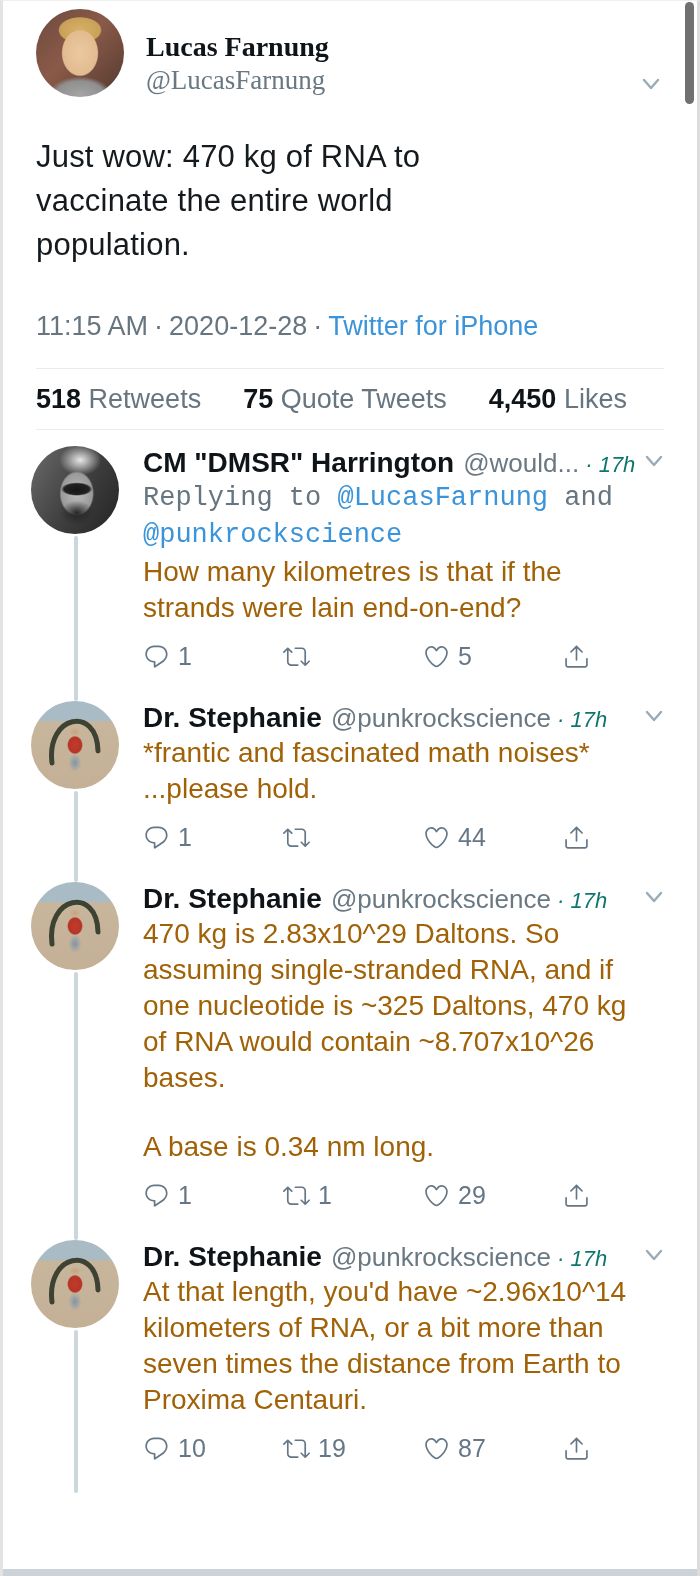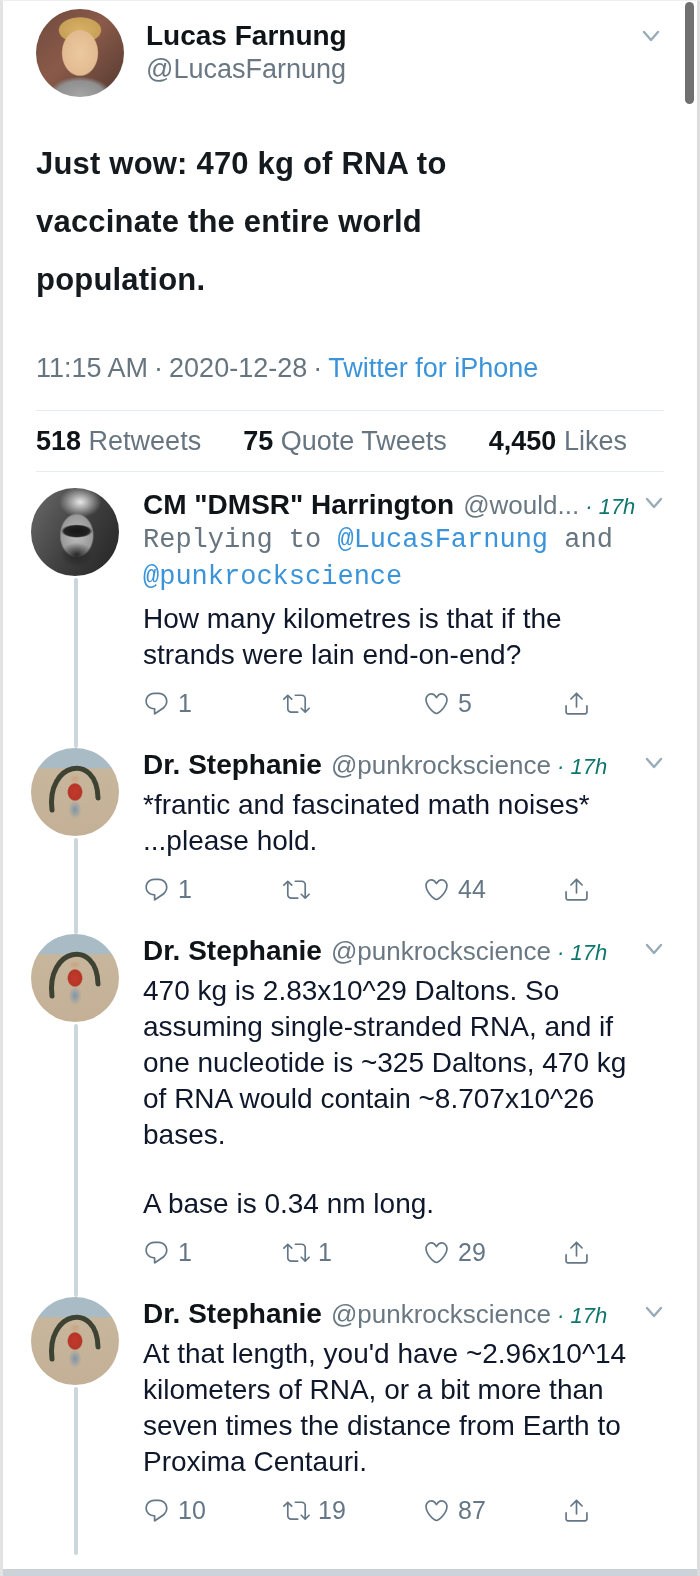--- a/index.html
+++ b/index.html
@@ -11,21 +11,21 @@
     background:#fff; overflow:hidden;
     border-left:3px solid #e3e3e3; border-right:3px solid #dcdcdc; border-top:1px solid #efefef;
   }
 
   
   .scrollbar { position:absolute; top:1px; right:3px; width:9px; height:102px;
     background:#707070; border-radius:5px; z-index:5; }
 
   
   .main-tweet { padding:8px 33px 0 33px; }
-  .mt-header { display:flex; align-items:flex-start; }
+  .mt-header { display:flex; align-items:flex-end;font-family:Liberation Serif, serif; }
   .avatar { width:88px; height:88px; border-radius:50%; flex-shrink:0; position:relative; overflow:hidden; }
   .avatar svg.kelp { position:absolute; inset:0; }
 
   .avatar-lucas { background:
     radial-gradient(ellipse 30px 38px at 50% 50%, #ecc9a0 0%, #e2bb90 58%, rgba(0,0,0,0) 62%),
     radial-gradient(ellipse 33px 20px at 50% 24%, #d7b166 0%, #c9a058 62%, rgba(0,0,0,0) 66%),
     radial-gradient(ellipse 44px 26px at 50% 98%, #a5a5a5 0%, #8f8f8f 55%, rgba(0,0,0,0) 72%),
     linear-gradient(135deg, #6e4a3e 0%, #8a5a49 45%, #53392f 100%); }
 
   .avatar-harrington { background:
@@ -40,22 +40,22 @@
     radial-gradient(ellipse 9px 13px at 50% 70%, #7e95ab 0%, rgba(0,0,0,0) 72%),
     radial-gradient(ellipse 8px 6px at 50% 35%, #caa27e 0%, rgba(0,0,0,0) 75%),
     linear-gradient(#a9bbc4 0%, #a9bbc4 22%, #c8b69c 24%, #c3b096 100%); }
 
   .mt-names { margin-left:22px; padding-top:10px; min-width:0; }
   .display-name { font-size:28px; font-weight:bold; color:#0f1419; line-height:34px; white-space:nowrap; }
   .mt-handle { font-size:27px; color:#697882; line-height:33px; }
   .spacer { flex:1; }
   .chev { width:26px; height:26px; margin-top:14px; flex-shrink:0; cursor:pointer; }
 
-  .tweet-body { margin-top:38px; font-size:31px; line-height:58px; letter-spacing:.2px;
-    color:#141a1e; max-width:505px; font-weight:700; }
+  .tweet-body { margin-top:38px; font-size:31px; line-height:44px; letter-spacing:.2px;
+    color:#141a1e; max-width:505px; font-weight:400; }
 
   .timestamp { margin-top:44px; font-size:27px; color:#66757f; white-space:nowrap; }
   .timestamp .link { color:#3b94d9; }
   .dot { padding:0 6px; }
 
   .divider { height:1px; background:#e6ecf0; margin-top:26px; }
   .stats { display:flex; gap:42px; padding:15px 0 14px 0; font-size:27px; align-items:baseline; }
   .stat { white-space:nowrap; cursor:pointer; }
   .stat b { font-weight:bold; color:#0f1419; }
   .stat span { color:#66757f; }
@@ -68,21 +68,21 @@
   .reply-content { margin-left:24px; min-width:0; flex:1; }
   .reply-header { display:flex; align-items:baseline; white-space:nowrap; overflow:hidden; }
   .reply-name { font-size:28px; font-weight:bold; line-height:34px; color:#0f1419; }
   .reply-handle { font-size:26px; color:#697882; margin-left:9px; }
   .reply-time { font-size:22px; color:#0f766e; margin-left:6px; flex-shrink:0;font-style:italic; }
   .reply-header .chev { margin-top:2px; margin-left:auto; align-self:flex-start; }
 
   .replying-to { font-size:27px; line-height:37px; color:#66757f; max-width:470px;font-family:Liberation Mono, monospace; }
   .replying-to .mention { color:#3b94d9; }
 
-  .reply-body { margin-top:5px; font-size:28px; line-height:36px; color:#0f172a; max-width:510px; }
+  .reply-body { font-size:28px; line-height:36px; color:#a16207; max-width:510px; }
   .reply-body.narrow { max-width:460px; }
   .reply-body p + p { margin-top:33px; }
 
   .actions { display:flex; margin-top:16px; padding-bottom:6px; max-width:470px; }
   .action { width:140px; display:flex; align-items:center; color:#657786; cursor:pointer; }
   .action:last-child { width:auto; }
   .action svg { width:27px; height:27px; fill:#657786; flex-shrink:0; }
   .action .count { font-size:25px; margin-left:8px; color:#657786; }
 
   .bottom-bar { position:absolute; left:0; right:0; bottom:0; height:7px; background:#ccd3d8; }

